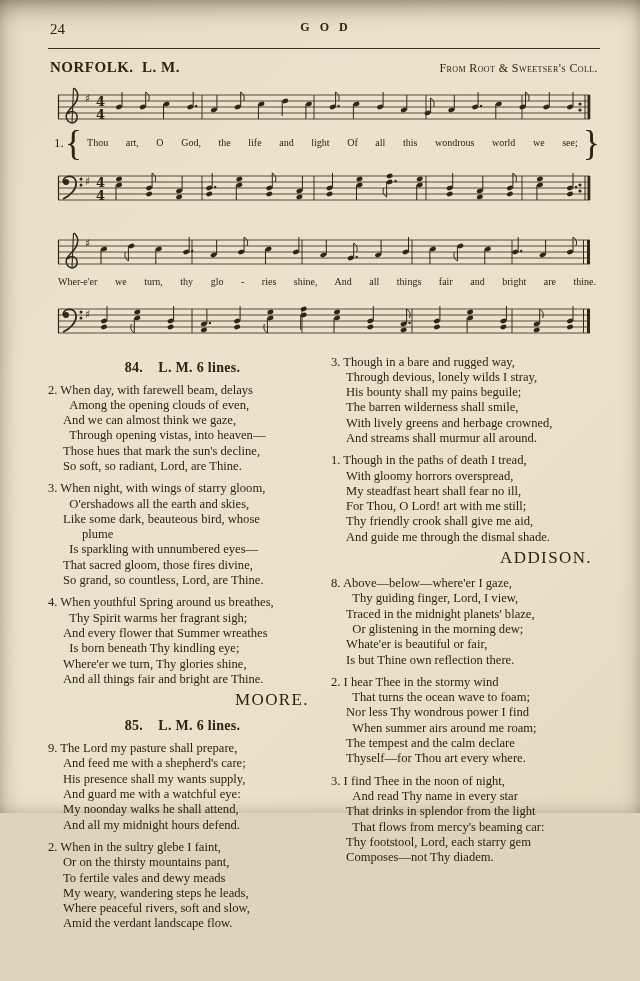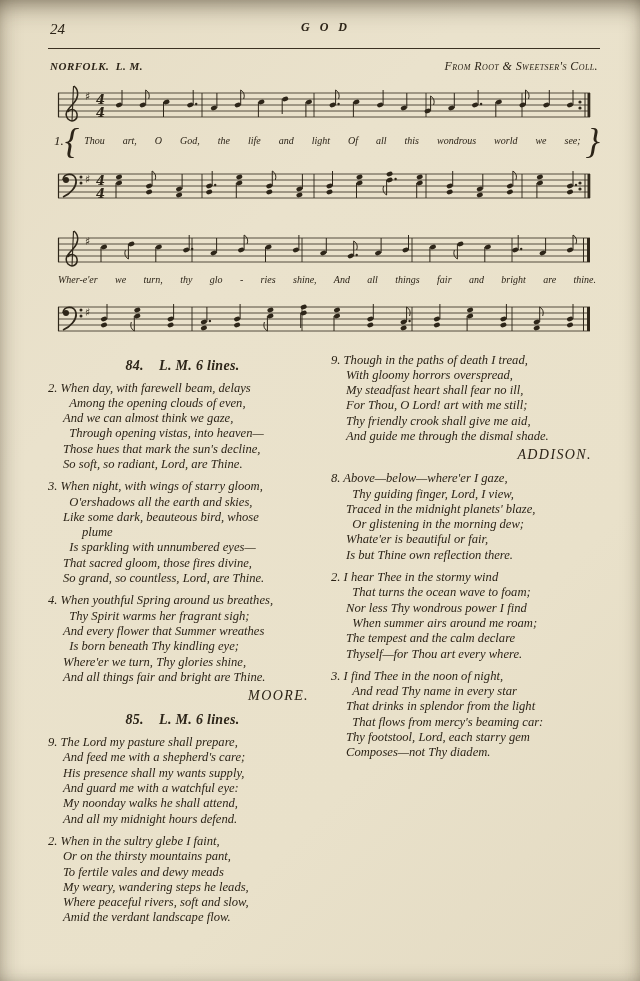--- a/index.html
+++ b/index.html
@@ -2,52 +2,51 @@
 <html><head>
 <meta charset="utf-8">
 <style>
   html,body{margin:0;padding:0;}
   body{
     width:640px;height:981px;overflow:hidden;
     background:#ddd4bd;
     font-family:"Liberation Serif","DejaVu Serif",serif;
   }
   .page{
-    width:640px;height:981px;box-sizing:border-box;
+    width:640px;height:813px;box-sizing:border-box;
     padding:20px 40px 24px 48px;
     background:linear-gradient(135deg,#e6ddc5 0%,#eae2cc 30%,#e9e1ca 70%,#e3dac2 100%);
     box-shadow:inset 0 18px 24px -14px rgba(50,38,20,.55),
                inset 16px 0 26px -20px rgba(50,38,20,.4),
                inset -14px 0 22px -18px rgba(50,38,20,.35),
                inset 0 -12px 20px -16px rgba(50,38,20,.3);
     color:#2c2418;
     position:relative;
-    font-style:italic;
   }
   .hdr{position:relative;height:20px;}
   .pagenum{position:absolute;left:2px;top:1px;font-size:15px;}
   .running{display:block;text-align:center;font-size:12px;font-weight:600;letter-spacing:10px;text-indent:10px;}
   .header-rule{border:none;border-top:1.4px solid #3b3122;margin:8px 0 0 0;}
   .music-titles{display:flex;justify-content:space-between;align-items:baseline;margin:10px 2px 3px 2px;}
-  .tune-title{font-size:11px;font-weight:bold;white-space:pre;letter-spacing:.5px;}
+  .tune-title{font-size:15px;font-weight:bold;white-space:pre;letter-spacing:.5px;}
   .tune-source{font-size:12px;font-variant:small-caps;letter-spacing:.4px;}
   svg.staff{display:block;margin:0 auto;}
   svg.staff text{font-family:"DejaVu Serif","Liberation Serif",serif;}
   .verse-row{display:flex;align-items:center;margin:1px 0 2px 0;}
   .vnum{font-size:13px;margin:0 1px 0 6px;}
   .brace{font-size:36px;font-weight:400;line-height:30px;color:#2c2418;}
   .vlines{flex:1;min-width:0;padding:0 5px;}
   .score-lyric{font-size:10px;line-height:16.5px;text-align:justify;text-align-last:justify;color:#2c2418;}
   .single-row{margin:2px 4px 2px 10px;}
   .sys-gap{height:16px;}
   .columns{display:flex;gap:14px;margin-top:14px;}
   .col{flex:1;min-width:0;}
   .hymn-heading{text-align:center;font-size:14px;font-weight:bold;white-space:pre;margin:5px 0 7px 0;letter-spacing:.3px;}
   .verse{font-size:12.6px;line-height:15.3px;white-space:pre-wrap;padding-left:15px;text-indent:-15px;margin:0 0 7px 0;}
-  .attrib{text-align:right;font-size:14px;letter-spacing:1.4px;margin:-4px 8px 8px 0;}
+  .attrib{text-align:right;font-size:17px;letter-spacing:1.4px;margin:-4px 8px 8px 0;}
 </style>
 </head>
 <body>
 
 <div class="page">
 
   <div class="hdr">
     <span class="pagenum">24</span>
     <span class="running">GOD</span>
   </div>
@@ -524,21 +523,27 @@
 My noonday walks he shall attend,
 And all my midnight hours defend.</div>
       <div class="verse">2. When in the sultry glebe I faint,
 Or on the thirsty mountains pant,
 To fertile vales and dewy meads
 My weary, wandering steps he leads,
 Where peaceful rivers, soft and slow,
 Amid the verdant landscape flow.</div>
     </div>
     <div class="col">
-      <div class="verse">9. Though in the paths of death I tread,
+      <div class="verse">3. Though in a bare and rugged way,
+Through devious, lonely wilds I stray,
+His bounty shall my pains beguile;
+The barren wilderness shall smile,
+With lively greens and herbage crowned,
+And streams shall murmur all around.</div>
+      <div class="verse">1. Though in the paths of death I tread,
 With gloomy horrors overspread,
 My steadfast heart shall fear no ill,
 For Thou, O Lord! art with me still;
 Thy friendly crook shall give me aid,
 And guide me through the dismal shade.</div>
       <div class="attrib">ADDISON.</div>
       <div class="verse">8. Above—below—where'er I gaze,
   Thy guiding finger, Lord, I view,
 Traced in the midnight planets' blaze,
   Or glistening in the morning dew;

